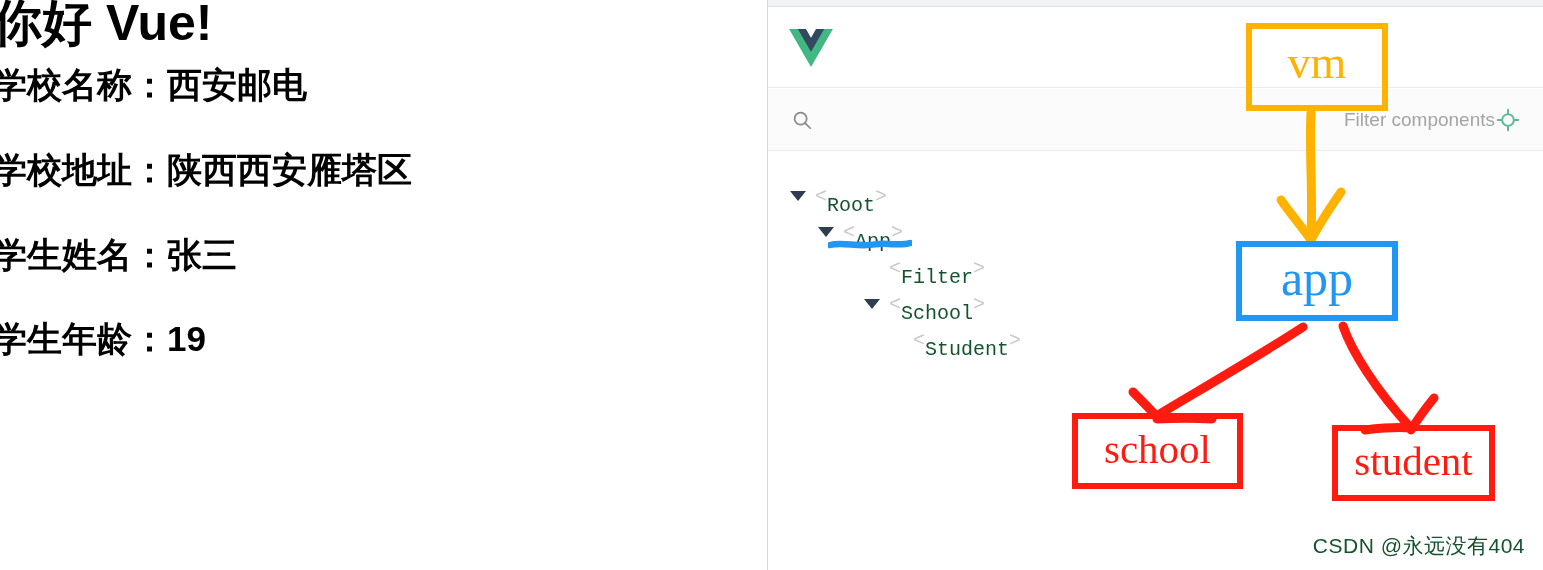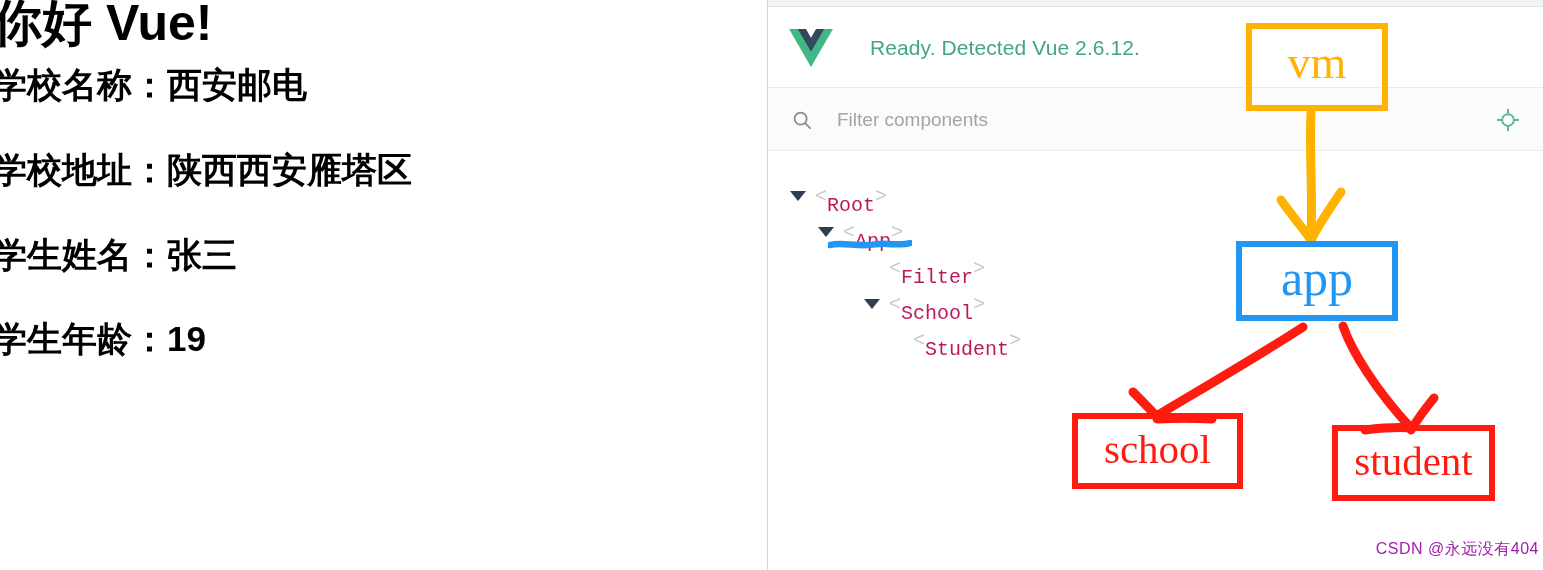--- a/index.html
+++ b/index.html
@@ -106,20 +106,21 @@
   .search-icon { width: 22px; height: 22px; flex: 0 0 auto; }
   .dt-filter-input {
     flex: 1 1 auto;
     border: none;
     outline: none;
     background: transparent;
     margin-left: 24px;
     font-family: "Liberation Sans", sans-serif;
     font-size: 19px;
     color: #6d28d9;
+    text-align: right;
   }
   .dt-filter-input::placeholder { color: #a4a4a4; }
   .target-icon { width: 26px; height: 26px; flex: 0 0 auto; }
 
   
   .dt-tree {
     position: absolute;
     left: 0; top: 160px;
     width: 100%;
     padding: 18px 0 0 0;
@@ -140,21 +141,21 @@
     border-top: 10px solid #2c3e50;
     margin-right: 9px;
     flex: 0 0 auto;
   }
   .tree-arrow.spacer {
     border: none;
     width: 16px; height: 10px;
     margin-right: 9px;
   }
   .tag-bracket { color: #c9c9c9; }
-  .tag-name   { color: #be185d; margin-top: 19px; }
+  .tag-name   { color: #14532d; margin-top: 19px; }
 
   .depth-0 { padding-left: 22px; }
   .depth-1 { padding-left: 50px; }
   .depth-2 { padding-left: 96px; }
   .depth-3 { padding-left: 120px; }
 
   
   .app-underline {
     position: absolute;
     left: 60px; top: 24px;
@@ -208,24 +209,24 @@
     width: 163px; height: 76px;
     border: 6px solid #FF1B0F;
     color: #FF1B0F;
     font-size: 41px;
     padding-bottom: 4px;
   }
 
   
   #watermark {
     position: absolute;
-    right: 4px; bottom: 10px;
-    font-family: "Liberation Sans", sans-serif;
-    font-size: 16px;
-    color: #a21caf;
+    right: 18px; bottom: 10px;
+    font-family: "Liberation Sans", sans-serif;
+    font-size: 21px;
+    color: #14532d;
     letter-spacing: 0.5px;
     white-space: nowrap;
   }
 </style>
 </head>
 <body>
 
 <div id="root">
 
   <div id="app-pane">
@@ -252,21 +253,20 @@
 
   <div id="devtools">
 
     <div class="dt-topstrip"></div>
 
     <div class="dt-statusbar">
       <svg class="vue-logo" viewBox="0 0 261 226">
         <path d="M161.1 0L130.5 53L99.9 0H0l130.5 226L261 0h-99.9z" fill="#41B883"></path>
         <path d="M161.1 0L130.5 53L99.9 0H52.1l78.4 135.8L208.9 0h-47.8z" fill="#35495E"></path>
       </svg>
-      <span class="dt-status-text">Ready. Detected Vue 2.6.12.</span>
     </div>
 
     <div class="dt-filterbar">
       <svg class="search-icon" viewBox="0 0 24 24" fill="none" stroke="#8a8a8a" stroke-width="1.9">
         <circle cx="10.5" cy="10.5" r="6.6"></circle>
         <line x1="15.4" y1="15.4" x2="21" y2="21" stroke-linecap="round"></line>
       </svg>
       <input class="dt-filter-input" type="text" placeholder="Filter components" style="">
       <svg class="target-icon" viewBox="0 0 24 24" fill="none" stroke="#5cb89a" stroke-width="1.8">
         <circle cx="12" cy="12" r="5.4"></circle>

